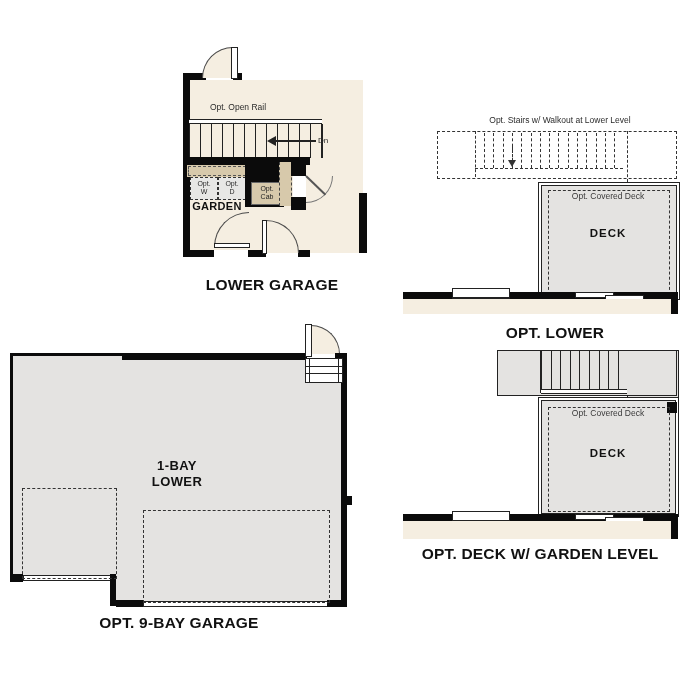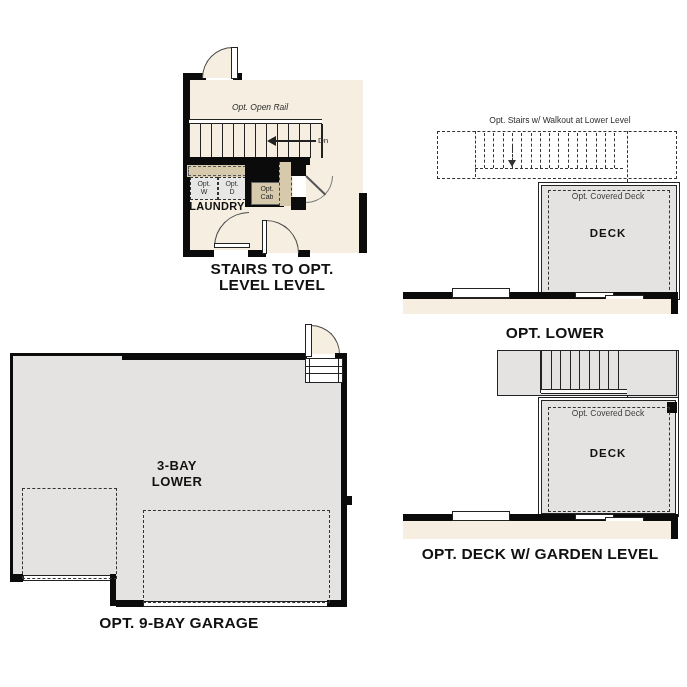--- a/index.html
+++ b/index.html
@@ -39,21 +39,21 @@
   <div>
     <div class="abs beige" style="left:189px;top:80px;width:174px;height:173px;"></div>
 
     <div class="abs wall" style="left:183px;top:73px;width:7px;height:184px;"></div>
     <div class="abs wall" style="left:183px;top:73px;width:23px;height:7px;"></div>
     <div class="abs wall" style="left:233px;top:73px;width:9px;height:7px;"></div>
 
     <div class="abs arc-tl" style="left:202px;top:47px;width:30px;height:30px;"></div>
     <div class="abs leaf" style="left:231px;top:47px;width:5px;height:30px;"></div>
 
-    <div class="abs lbl" style="left:190px;top:103px;width:140px;font-style:italic;">Opt. Open Rail</div>
+    <div class="abs lbl" style="left:168px;top:103px;width:140px;">Opt. Open Rail</div>
     <div class="abs dbl-h" style="left:189px;top:119px;width:133px;height:3px;"></div>
     <div class="abs treads" style="left:189px;top:124px;width:133px;height:34px;border-right:1px solid #222;"></div>
     <div class="abs" style="left:276px;top:140px;width:40px;height:2px;background:#222;"></div>
     <div class="abs tri-left" style="left:267px;top:136px;"></div>
     <div class="abs lbl" style="left:318px;top:136px;font-size:8px;">Dn</div>
     <div class="abs wall" style="left:187px;top:157px;width:123px;height:8px;"></div>
 
     <div class="abs tan" style="left:187px;top:165px;width:60px;height:12px;">
       <div class="abs" style="left:1px;top:1px;right:1px;bottom:1px;border:1px dashed #555;"></div>
     </div>
@@ -62,21 +62,21 @@
         <span>Opt.</span><br>
         <span>W</span>
       </div>
     </div>
     <div class="abs dashbox" style="left:218px;top:177px;width:26px;height:21px;background:#e7e7e5;">
       <div class="lbl" style="font-size:7px;line-height:8px;padding-top:2px;">
         <span>Opt.</span><br>
         <span>D</span>
       </div>
     </div>
-    <div class="abs lbl-bold" style="left:189px;top:200px;width:56px;font-size:11px;letter-spacing:.3px;">LAUNDRY</div>
+    <div class="abs lbl-bold" style="left:189px;top:200px;width:56px;font-size:11px;letter-spacing:.3px;">GARDEN</div>
 
     <div class="abs wall" style="left:245px;top:163px;width:39px;height:44px;"></div>
     <div class="abs tan" style="left:251px;top:182px;width:30px;height:21px;border:1px solid #666;">
       <div class="lbl" style="font-size:7px;line-height:8px;padding-top:2px;color:#222;">
         <span>Opt.</span><br>
         <span>Cab</span>
       </div>
     </div>
     <div class="abs tan" style="left:279px;top:162px;width:11px;height:44px;border-left:1px dashed #444;border-right:1px dashed #444;"></div>
 
@@ -92,22 +92,22 @@
     <div class="abs white" style="left:266px;top:250px;width:32px;height:7px;"></div>
     <div class="abs wall" style="left:298px;top:250px;width:12px;height:7px;"></div>
     <div class="abs arc-tl" style="left:214px;top:212px;width:34px;height:34px;"></div>
     <div class="abs leaf" style="left:214px;top:243px;width:34px;height:3px;"></div>
     <div class="abs arc-tr" style="left:266px;top:220px;width:32px;height:32px;"></div>
     <div class="abs leaf" style="left:262px;top:220px;width:3px;height:32px;"></div>
 
     <div class="abs wall" style="left:359px;top:193px;width:8px;height:60px;"></div>
 
     <div class="abs caption" style="left:182px;top:261px;width:180px;">
-      <span>STAIRS TO OPT.</span><br>
-      <span>LEVEL LEVEL</span>
+      <br>
+      <span>LOWER GARAGE</span>
     </div>
   </div>
 
   <div>
     <div class="abs lbl" style="left:430px;top:116px;width:260px;">Opt. Stairs w/ Walkout at Lower Level</div>
 
     <div class="abs dashbox" style="left:437px;top:131px;width:238px;height:46px;"></div>
     <div class="abs dash-v" style="left:475px;top:131px;height:46px;"></div>
     <div class="abs" style="left:484px;top:133px;width:140px;height:35px;">
         <div class="vdash" style="left: 0px;"></div>
@@ -175,21 +175,21 @@
     <div class="abs win" style="left:23px;top:575px;width:87px;height:4px;"></div>
     <div class="abs wall" style="left:110px;top:574px;width:6px;height:32px;"></div>
     <div class="abs wall" style="left:116px;top:600px;width:27px;height:7px;"></div>
     <div class="abs win" style="left:143px;top:601px;width:184px;height:4px;"></div>
     <div class="abs wall" style="left:327px;top:600px;width:20px;height:7px;"></div>
 
     <div class="abs dashbox" style="left:22px;top:488px;width:93px;height:89px;"></div>
     <div class="abs dashbox" style="left:143px;top:510px;width:185px;height:91px;"></div>
 
     <div class="abs lbl-bold" style="left:107px;top:458px;width:140px;font-size:13px;line-height:16px;letter-spacing:.4px;">
-      <span>3-BAY</span><br>
+      <span>1-BAY</span><br>
       <span>LOWER</span>
     </div>
     <div class="abs caption" style="left:79px;top:615px;width:200px;">OPT. 9-BAY GARAGE</div>
   </div>
 
   <div>
     <div class="abs gray" style="left:627px;top:350px;width:50px;height:54px;border:1px solid #222;"></div>
     <div class="abs gray" style="left:497px;top:350px;width:178px;height:44px;border:1px solid #222;"></div>
     <div class="abs" style="left:540px;top:351px;height:42px;border-left:1px solid #222;"></div>
     <div class="abs treads2" style="left:541px;top:351px;width:86px;height:38px;"></div>

